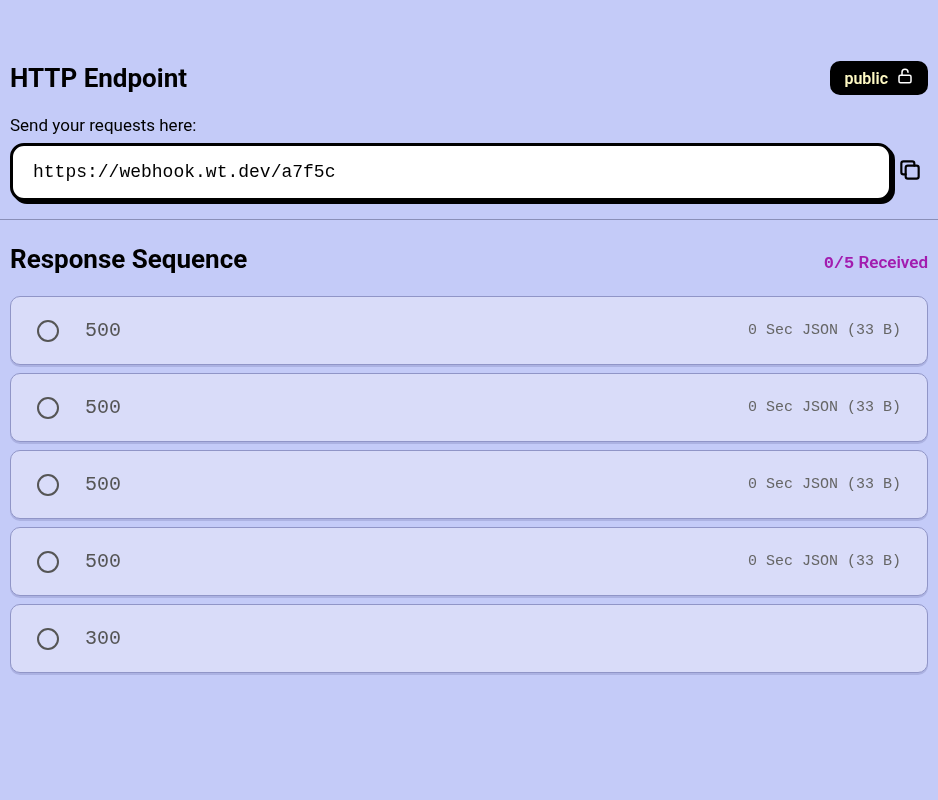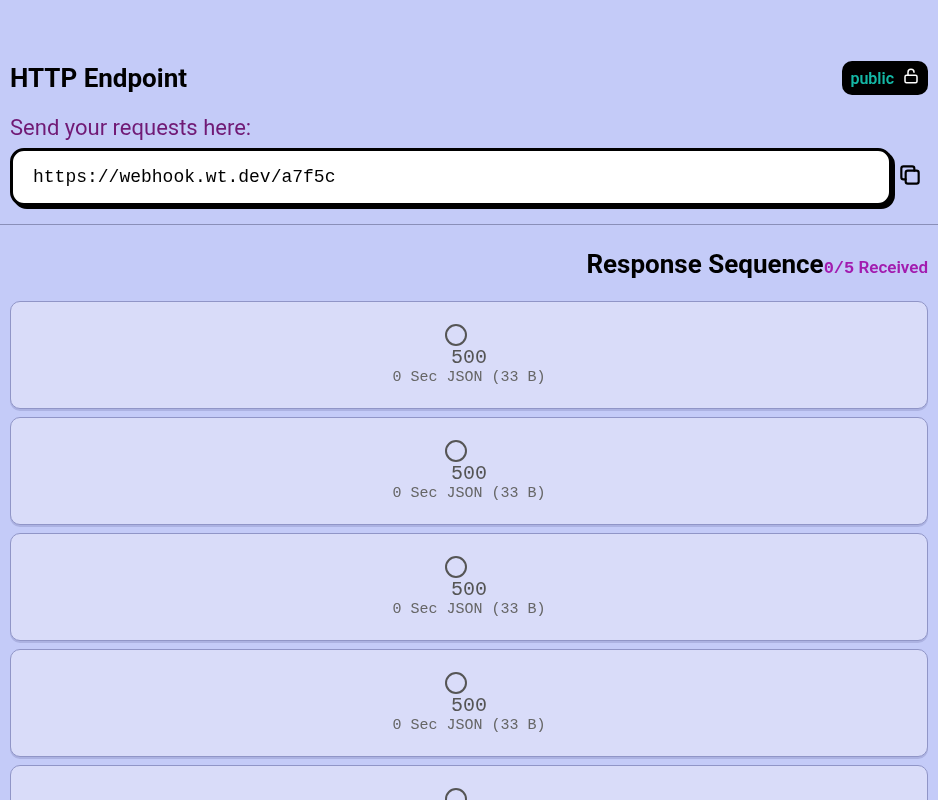--- a/index.html
+++ b/index.html
@@ -27,36 +27,36 @@
       align-items: center;
       margin-bottom: 20px;
     }
     .page-title {
       font-size: 26px;
       font-weight: 700;
       color: #000;
     }
     .public-badge {
       background-color: #000;
-      color: #14b8a6;
+      color: #fef9c3;
       border-radius: 10px;
-      padding: 6px 8px;
+      padding: 6px 14px;
       display: flex;
       align-items: center;
       gap: 8px;
       font-size: 16px;
       font-weight: 600;
     }
     .public-badge svg {
       width: 18px;
       height: 18px;
     }
     .subtitle {
-      font-size: 22px;
-      color: #701a75;
+      font-size: 17px;
+      color: #000000;
       margin-bottom: 8px;
     }
     .url-row {
       display: flex;
       align-items: center;
     }
     .url-box {
       flex: 1;
       background-color: #fff;
       border: 3px solid #000;
@@ -83,21 +83,21 @@
     .divider {
       border: none;
       border-top: 1px solid #8a8fb8;
       margin: 0;
     }
     .sequence-section {
       padding: 24px 10px 10px 10px;
     }
     .sequence-header {
       display: flex;
-      justify-content: flex-end;
+      justify-content: space-between;
       align-items: baseline;
       margin-bottom: 22px;
     }
     .sequence-title {
       font-size: 26px;
       font-weight: 700;
       color: #000;
     }
     .received-count {
       font-size: 17px;
@@ -116,21 +116,20 @@
       gap: 8px;
     }
     .response-item {
       background-color: #d9dcf9;
       border: 1px solid #9095c7;
       border-radius: 10px;
       padding: 22px 26px;
       display: flex;
       align-items: center;
       box-shadow: 0 2px 0 0 rgba(100,105,160,0.25);
-      flex-direction: column;
     }
     .status-circle {
       width: 22px;
       height: 22px;
       border: 2.5px solid #555;
       border-radius: 50%;
       margin-right: 26px;
       flex-shrink: 0;
     }
     .status-code {

